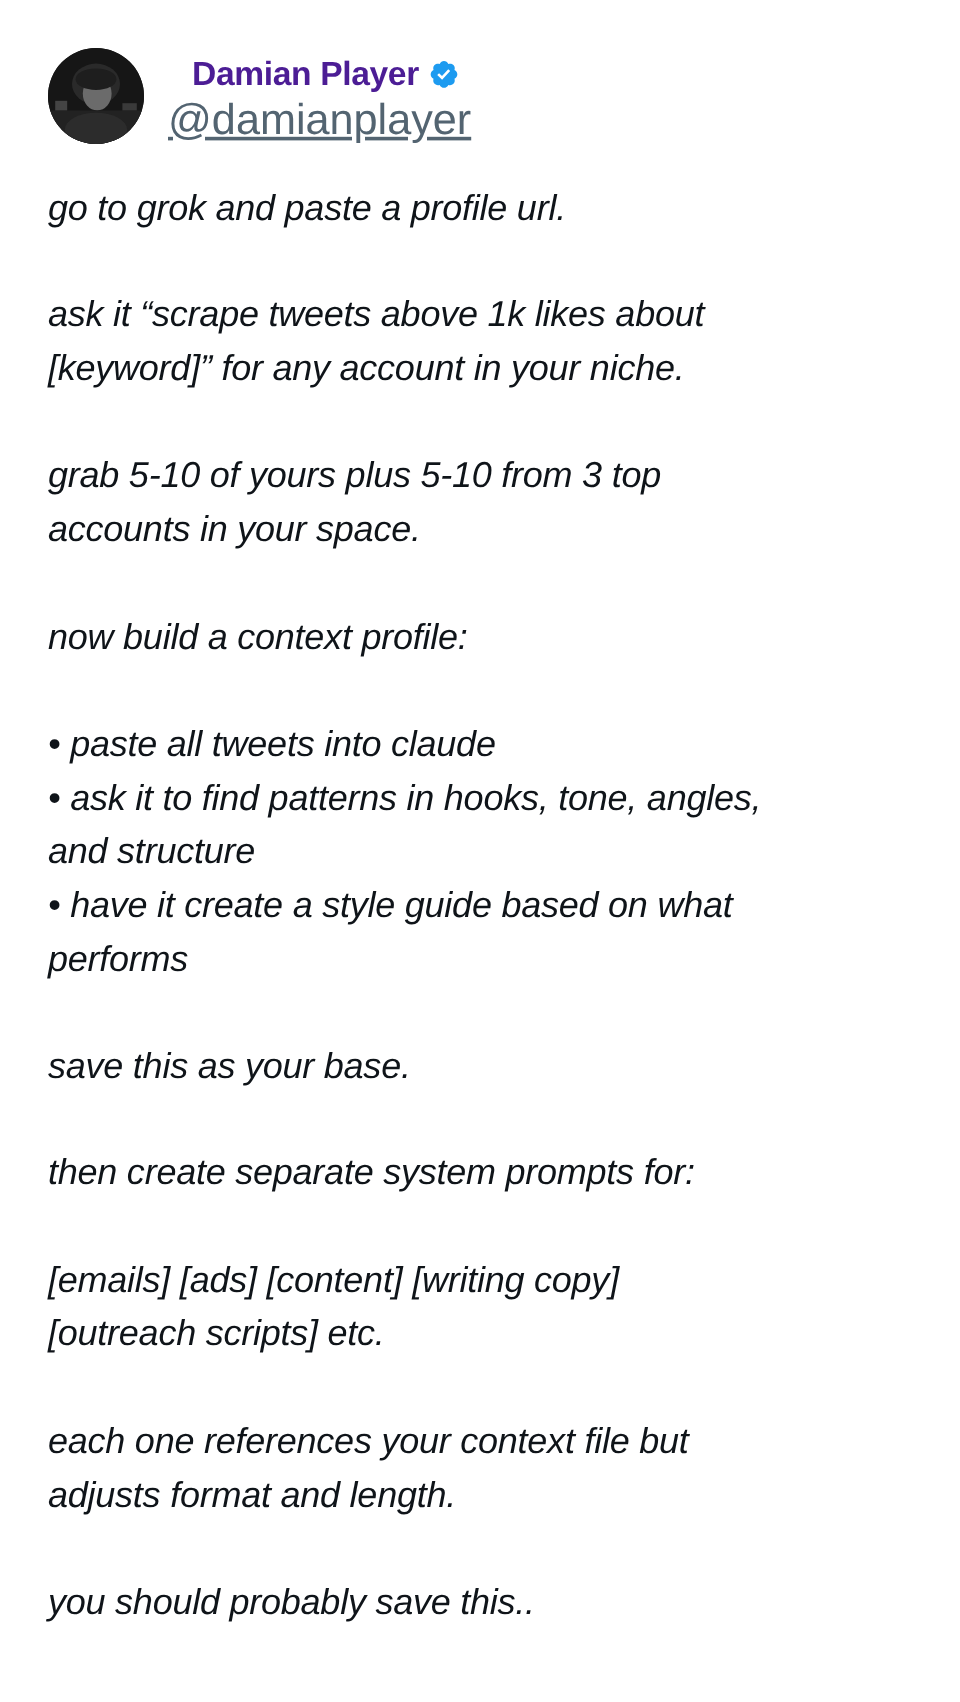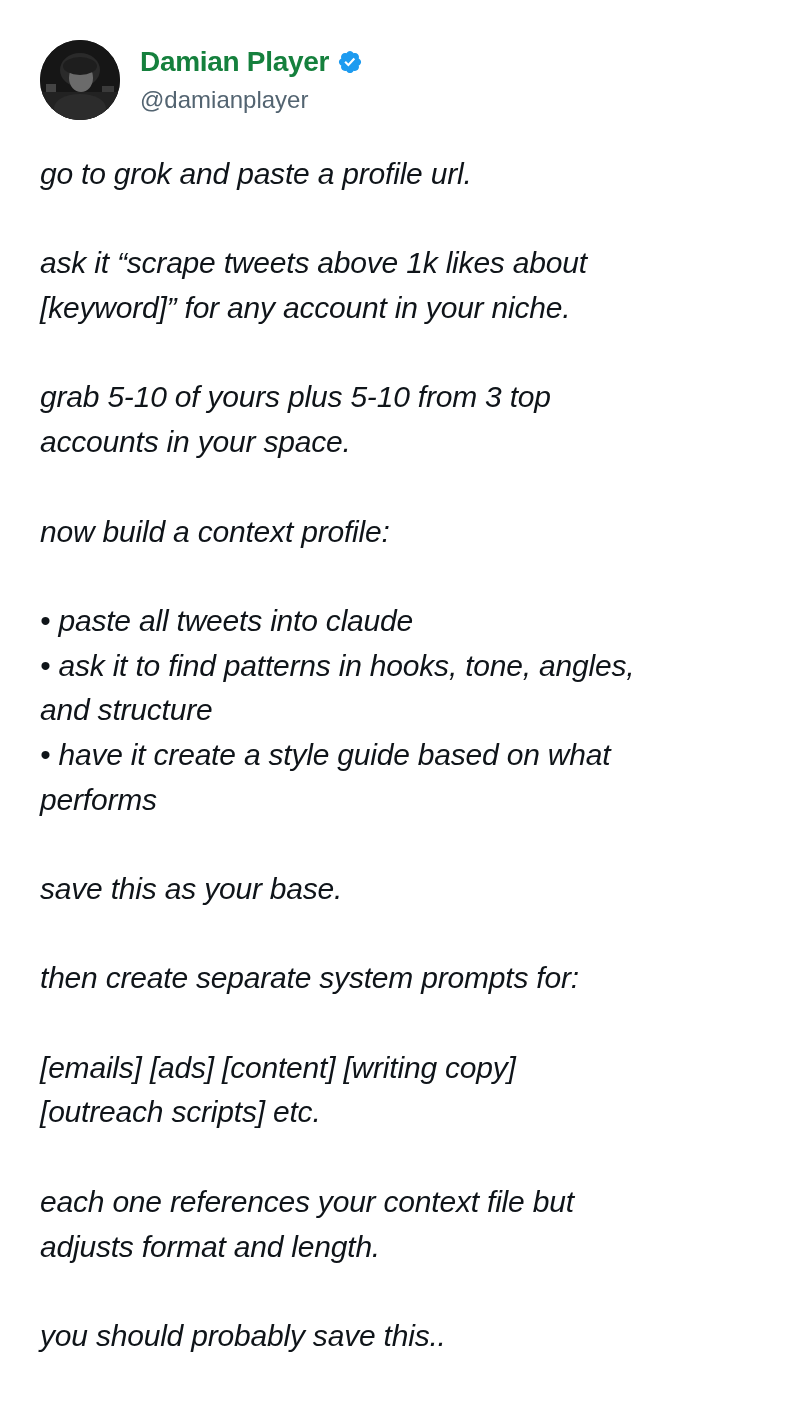--- a/index.html
+++ b/index.html
@@ -3,23 +3,23 @@
 <meta charset="utf-8">
 <style>
   html, body { margin: 0; padding: 0; background: #ffffff; }
   body { width: 800px; height: 1418px; position: relative; overflow: hidden;
          font-family: "Liberation Sans", "DejaVu Sans", sans-serif; color: #0f1419; }
   .header { position: absolute; left: 40px; top: 40px; height: 80px; display: flex; align-items: center; }
   .avatar { width: 80px; height: 80px; border-radius: 50%; overflow: hidden; background: #1c1c1c; position: relative; }
   .avatar svg { display: block; }
   .names { margin-left: 20px; display: flex; flex-direction: column; justify-content: center; }
   .name-row { display: flex; align-items: center; height: 40px; }
-  .display-name { font-size: 28px; font-weight: bold; color: #15803d; letter-spacing: -0.3px; }
+  .display-name { font-size: 28px; font-weight: bold; color: #4c1d95; letter-spacing: -0.3px; margin-left: 20px; }
   .verified { margin-left: 8px; width: 26px; height: 26px; display: inline-block; }
-  .handle { font-size: 24px; color: #536471; height: 36px; line-height: 36px; }
+  .handle { font-size: 36px; color: #536471; height: 36px; line-height: 36px; text-decoration: underline; }
   .body { position: absolute; left: 40px; top: 152px; width: 720px; font-size: 30px; line-height: 44.7px;
           color: #0f1419; white-space: pre-wrap; letter-spacing: -0.2px; font-style: italic; }
   .line { display: block; height: 44.7px; white-space: nowrap; }
 </style>
 </head>
 <body>
 
 <div class="header">
   <div class="avatar">
     <svg width="80" height="80" viewBox="0 0 80 80">

